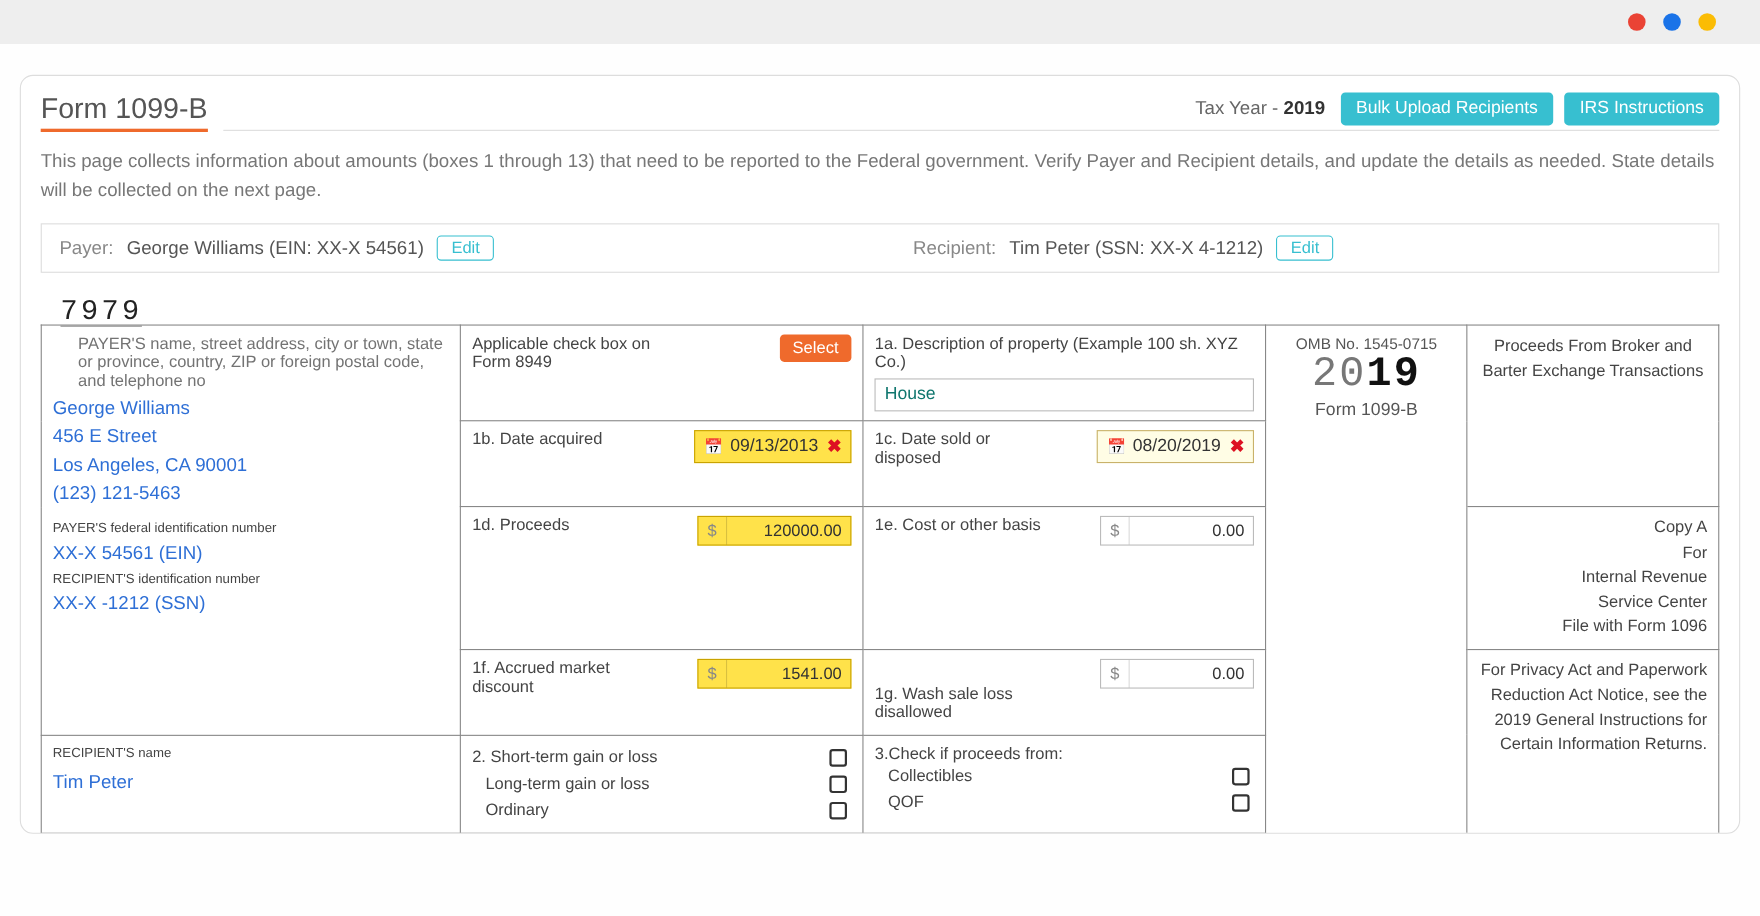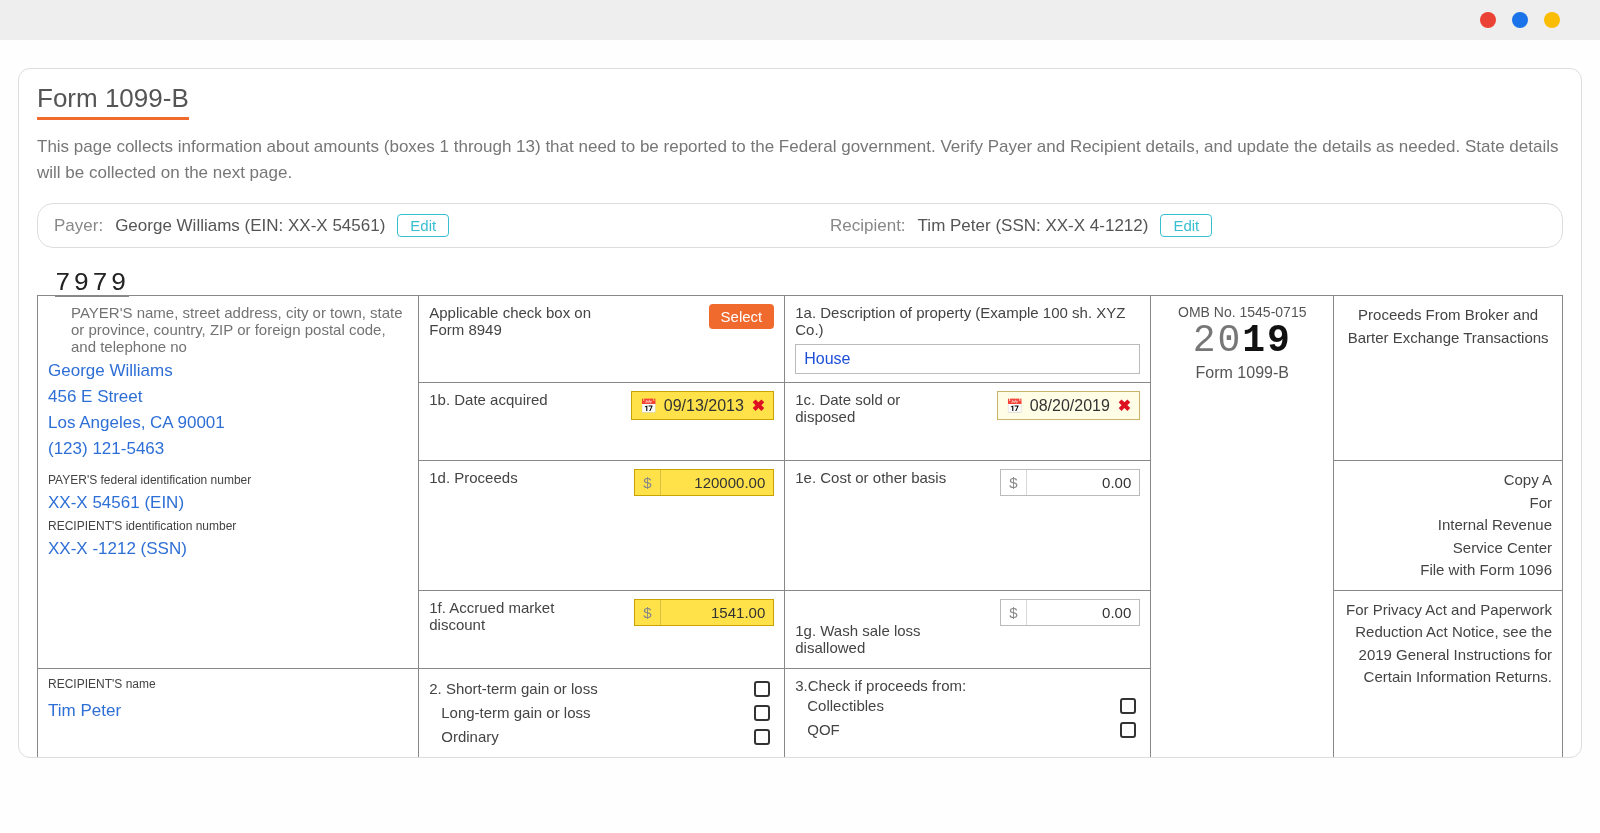--- a/index.html
+++ b/index.html
@@ -55,21 +55,21 @@
     color:#fff;
     border:none;
     border-radius:4px;
     padding:6px 14px;
     font-size:16px;
     cursor:pointer;
   }
   .desc { margin:14px 0 18px 0; color:#777; line-height:1.5; font-size:17px;}
   .party-bar {
     border:1px solid #ddd;
-    border-radius:16px;
+    border-radius:0;
     padding:10px 16px;
     display:flex;
     gap:60px;
     font-size:17px;
     color:#777;
     margin-bottom: 22px;
   }
   .party-bar .group { flex:1; display:flex; align-items:center; gap:12px;}
   .party-bar .label { color:#888;}
   .party-bar .value { color:#555;}
@@ -103,21 +103,21 @@
     padding:8px 10px;
     font-size:15px;
     color:#444;
   }
   .lbl { color:#737373;margin-left:23px; }
   .link { color:#2e6fd6; cursor:pointer; }
   .payer-block .link { display:block; margin:6px 0; font-size:17px;}
   .sub { color:#444; font-size:12px;}
   .input-text {
     width:100%; border:1px solid #bbb; padding:5px 8px;
-    font-size:16px; color:#1d4ed8; margin-top:6px;
+    font-size:16px; color:#0f766e; margin-top:6px;
   }
   .btn-select {
     background:#ef6a2c; color:#fff; border:none; border-radius:4px;
     padding:4px 12px; font-size:15px; float:right; cursor:pointer;
   }
   .date-box {
     display:inline-flex; align-items:center;
     border:1px solid #c9a300;
     background:#ffe24a;
     padding:4px 8px; font-size:16px; color:#333;
@@ -155,20 +155,27 @@
 
 <div class="titlebar">
   <span class="dot red"></span>
   <span class="dot blue"></span>
   <span class="dot yellow"></span>
 </div>
 
 <div class="card">
   <div class="card-head">
     <span class="title">Form 1099-B</span>
+    <div class="head-line">
+      <span class="tax-year">
+        <span>Tax Year - </span><b>2019</b>
+      </span>
+      <button class="btn-teal">Bulk Upload Recipients</button>
+      <button class="btn-teal">IRS Instructions</button>
+    </div>
   </div>
 
   <p class="desc">This page collects information about amounts (boxes 1 through 13) that need to be reported to the Federal government. Verify Payer and Recipient details, and update the details as needed. State details will be collected on the next page.</p>
 
   <div class="party-bar">
     <div class="group">
       <span class="label">Payer:</span>
       <span class="value">George Williams (EIN: XX-X 54561)</span>
       <button class="btn-edit">Edit</button>
     </div>

